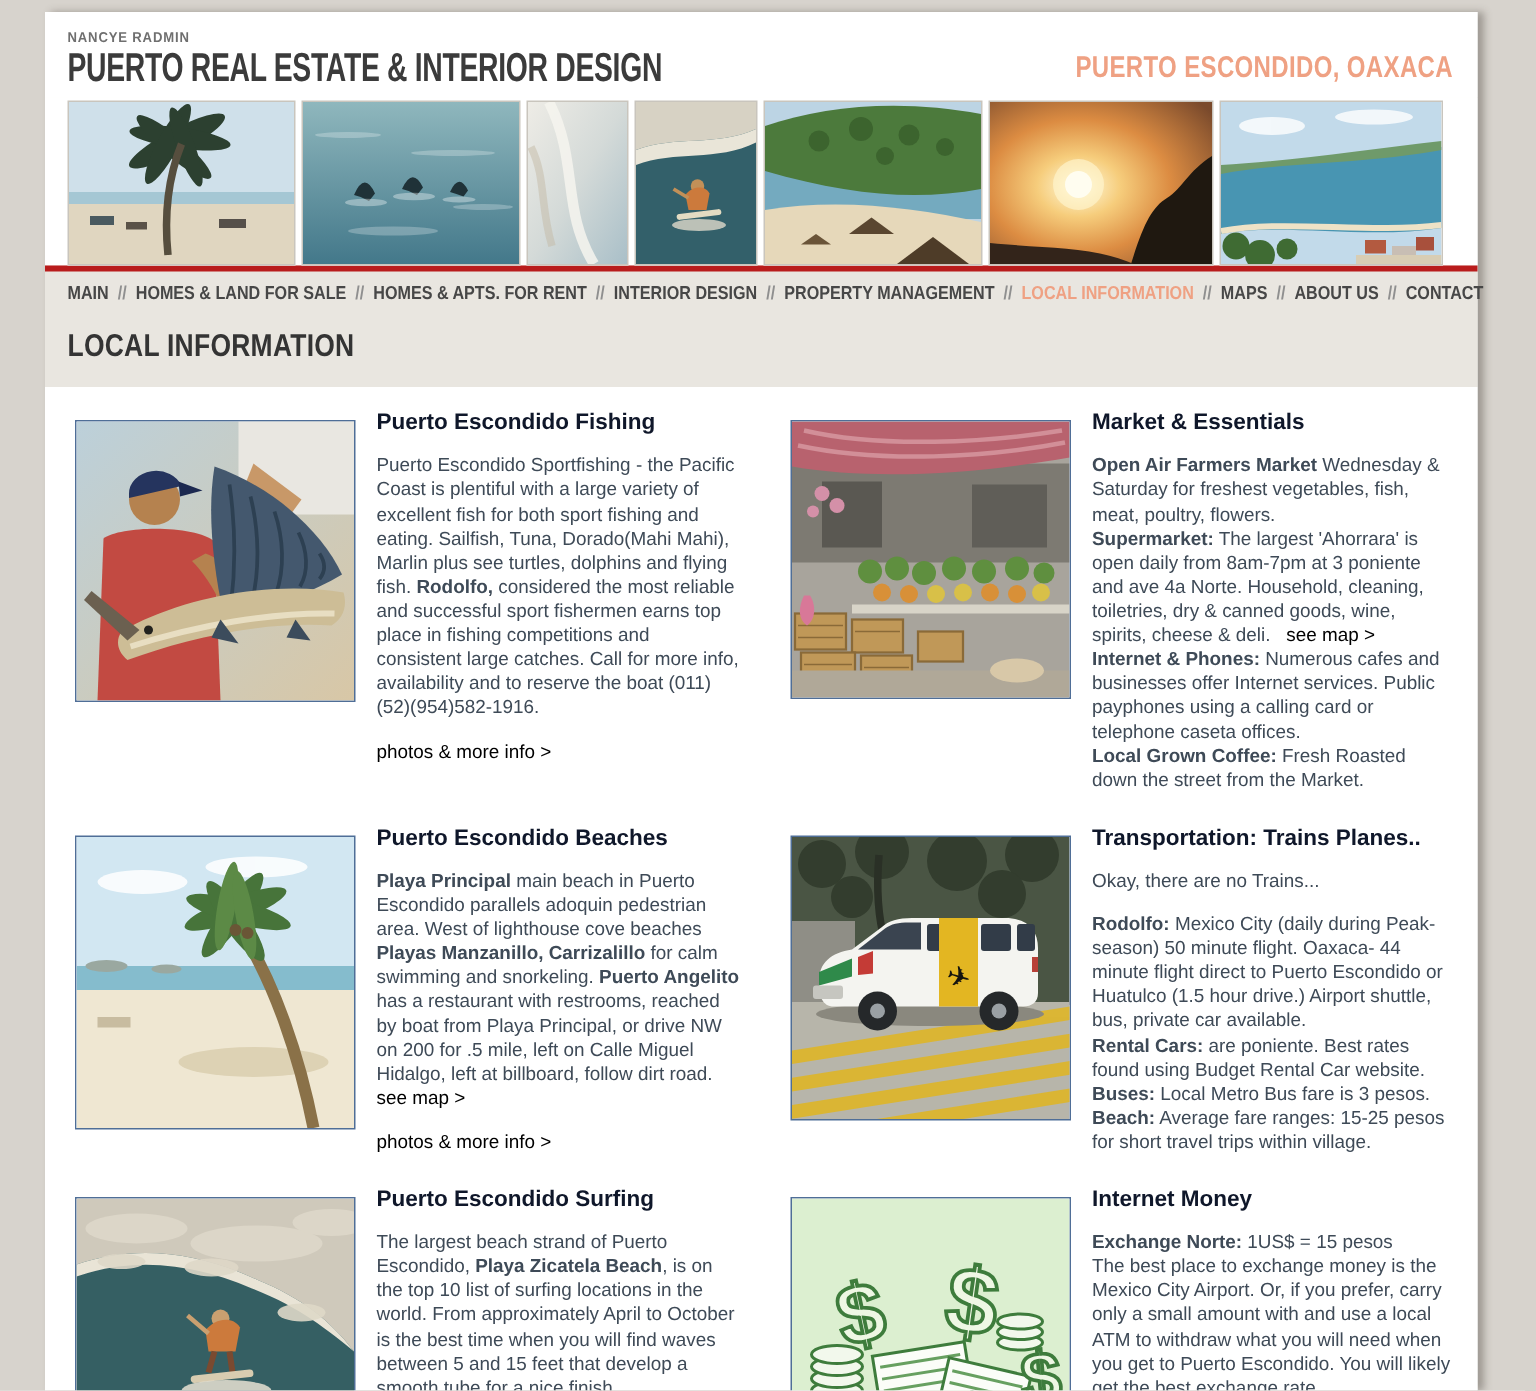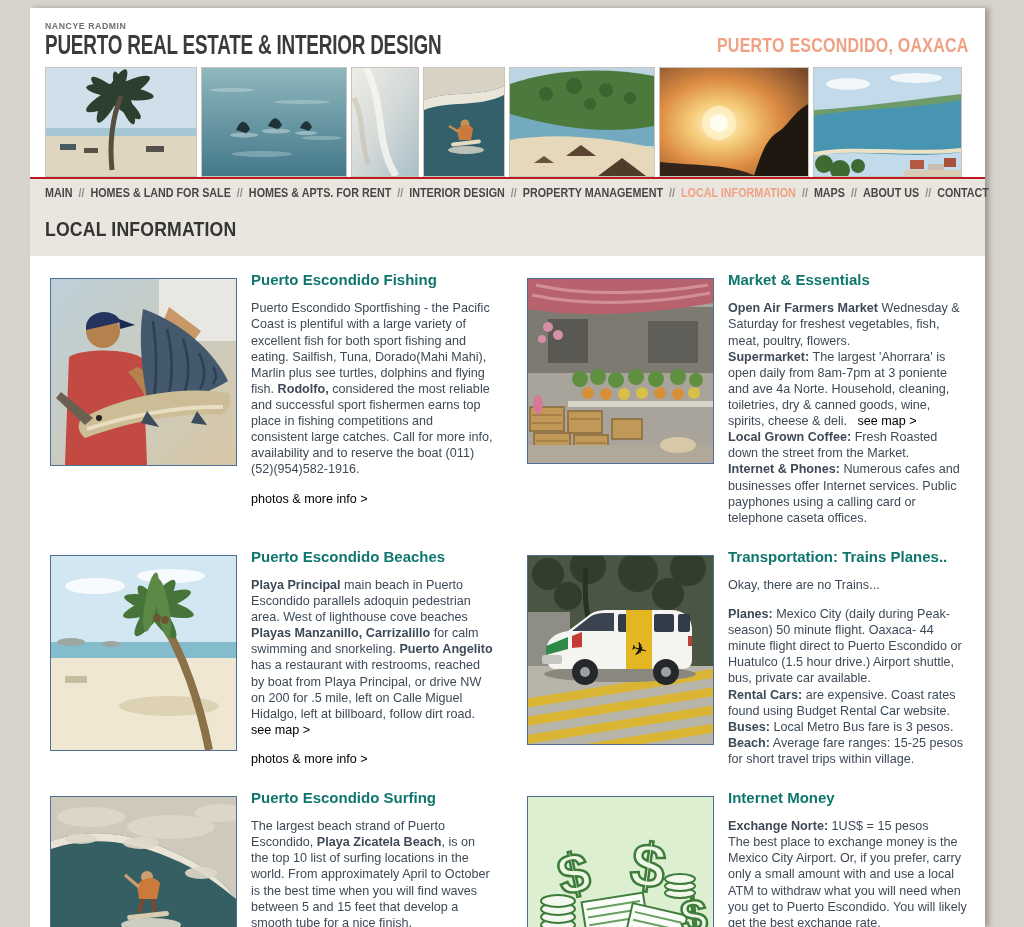--- a/index.html
+++ b/index.html
@@ -25,21 +25,21 @@
   .site-loc {
     position:absolute; right:16px; bottom:8px;
     font-size:20px; font-weight:bold; color:#efa183; letter-spacing:.3px;
     transform:scaleX(.80); transform-origin:100% 50%; white-space:nowrap;
   }
   
   .strip { display:flex; gap:4px; padding:2px 15px 0 15px; height:112px; background:#fff; }
   .thumb { border:1px solid #c9c5bd; background:#fff; line-height:0; }
   .thumb svg { display:block; }
   
-  .band { background:#e9e6e0; border-top:2px solid #b91c1c; padding:7px 15px 15px 15px; }
+  .band { background:#e9e6e0; border-top:4px solid #b91c1c; padding:7px 15px 15px 15px; }
   .nav {
     display:flex; align-items:center; gap:7px; white-space:nowrap;
     font-size:12.5px; font-weight:bold; color:#474747;
     transform:scaleX(.86); transform-origin:0 50%;
   }
   .nav .sep { color:#8f8f8f; }
   .nav-item { cursor:pointer; }
   .nav-item.active { color:#efa183; }
   .page-title {
     margin-top:17px; font-size:21px; font-weight:bold; color:#343434; letter-spacing:.2px;
@@ -47,21 +47,21 @@
   }
   
   .main {
     background:#fff; padding:15px 15px 0 20px;
     display:grid; grid-template-columns:1fr 1fr; column-gap:34px; row-gap:22px;
   }
   .card { display:flex; align-items:flex-start; }
   .photo { flex:0 0 187px; margin-right:14px; margin-top:7px; border:1px solid #4f6e97; line-height:0; background:#fff; }
   .photo svg { display:block; }
   .text { flex:1; min-width:0; }
-  .text h3 { font-size:15px; font-weight:bold; color:#0f766e; margin:0 0 12px 0; }
+  .text h3 { font-size:15px; font-weight:bold; color:#0f172a; margin:0 0 12px 0; }
   .text p { margin:0; font-size:12.6px; line-height:1.28; color:#3e4a57; }
   .text p.gap { margin-top:13px; }
   .b { font-weight:bold; }
   .lnk { color:#000000; cursor:pointer; }
 </style>
 </head>
 <body>
 
 <div class="stage">
   <div class="content">
@@ -322,22 +322,22 @@
             <rect y="166" width="185" height="18" fill="#b0a898"></rect>
             <path d="M8,116 C4,124 4,132 10,136 C16,132 16,122 12,116 Z" fill="#d87898"></path>
             <ellipse cx="150" cy="166" rx="18" ry="8" fill="#d8c8a8"></ellipse>
           </svg>
         </div>
         <div class="text">
           <h3>Market &amp; Essentials</h3>
           <div>
               <p><span class="b">Open Air Farmers Market</span><span> Wednesday &amp; Saturday for freshest vegetables, fish, meat, poultry, flowers.</span></p>
               <p><span class="b">Supermarket:</span><span> The largest 'Ahorrara' is open daily from 8am-7pm at 3 poniente and ave 4a Norte. Household, cleaning, toiletries, dry &amp; canned goods, wine, spirits, cheese &amp; deli.&nbsp;&nbsp; </span><span class="lnk">see map &gt;</span></p>
+              <p><span class="b">Internet &amp; Phones:</span><span> Numerous cafes and businesses offer Internet services. Public payphones using a calling card or telephone caseta offices.</span></p>
               <p><span class="b">Local Grown Coffee:</span><span> Fresh Roasted down the street from the Market.</span></p>
-              <p><span class="b">Internet &amp; Phones:</span><span> Numerous cafes and businesses offer Internet services. Public payphones using a calling card or telephone caseta offices.</span></p>
             </div>
         </div>
       </div>
 
       <div class="card">
         <div class="photo">
           <svg width="185" height="194" viewBox="0 0 185 194">
             <rect width="185" height="194" fill="#d2e7f2"></rect>
             <g fill="#ffffff" opacity=".85">
                 <ellipse cx="44" cy="30" rx="30" ry="8"></ellipse>
@@ -411,22 +411,22 @@
               <circle cx="57" cy="116" r="5" fill="#9aa0a4"></circle>
             <circle cx="138" cy="116" r="13" fill="#25282a"></circle>
               <circle cx="138" cy="116" r="5" fill="#9aa0a4"></circle>
             <rect x="160" y="80" width="4" height="10" fill="#b84038"></rect>
           </svg>
         </div>
         <div class="text">
           <h3>Transportation: Trains Planes..</h3>
           <div>
               <p><span>Okay, there are no Trains...</span></p>
-              <p class="gap"><span class="b">Planes:</span><span> Mexico City (daily during Peak-season) 50 minute flight. Oaxaca- 44 minute flight direct to Puerto Escondido or Huatulco (1.5 hour drive.) Airport shuttle, bus, private car available.</span></p>
-              <p><span class="b">Rental Cars:</span><span> are expensive. Coast rates found using Budget Rental Car website.</span></p>
+              <p class="gap"><span class="b">Rodolfo:</span><span> Mexico City (daily during Peak-season) 50 minute flight. Oaxaca- 44 minute flight direct to Puerto Escondido or Huatulco (1.5 hour drive.) Airport shuttle, bus, private car available.</span></p>
+              <p><span class="b">Rental Cars:</span><span> are poniente. Best rates found using Budget Rental Car website.</span></p>
               <p><span class="b">Buses:</span><span> Local Metro Bus fare is 3 pesos.</span></p>
               <p><span class="b">Beach:</span><span> Average fare ranges: 15-25 pesos for short travel trips within village.</span></p>
             </div>
         </div>
       </div>
 
       <div class="card">
         <div class="photo">
           <svg width="185" height="210" viewBox="0 0 185 210">
             <rect width="185" height="210" fill="#cfc9bb"></rect>

